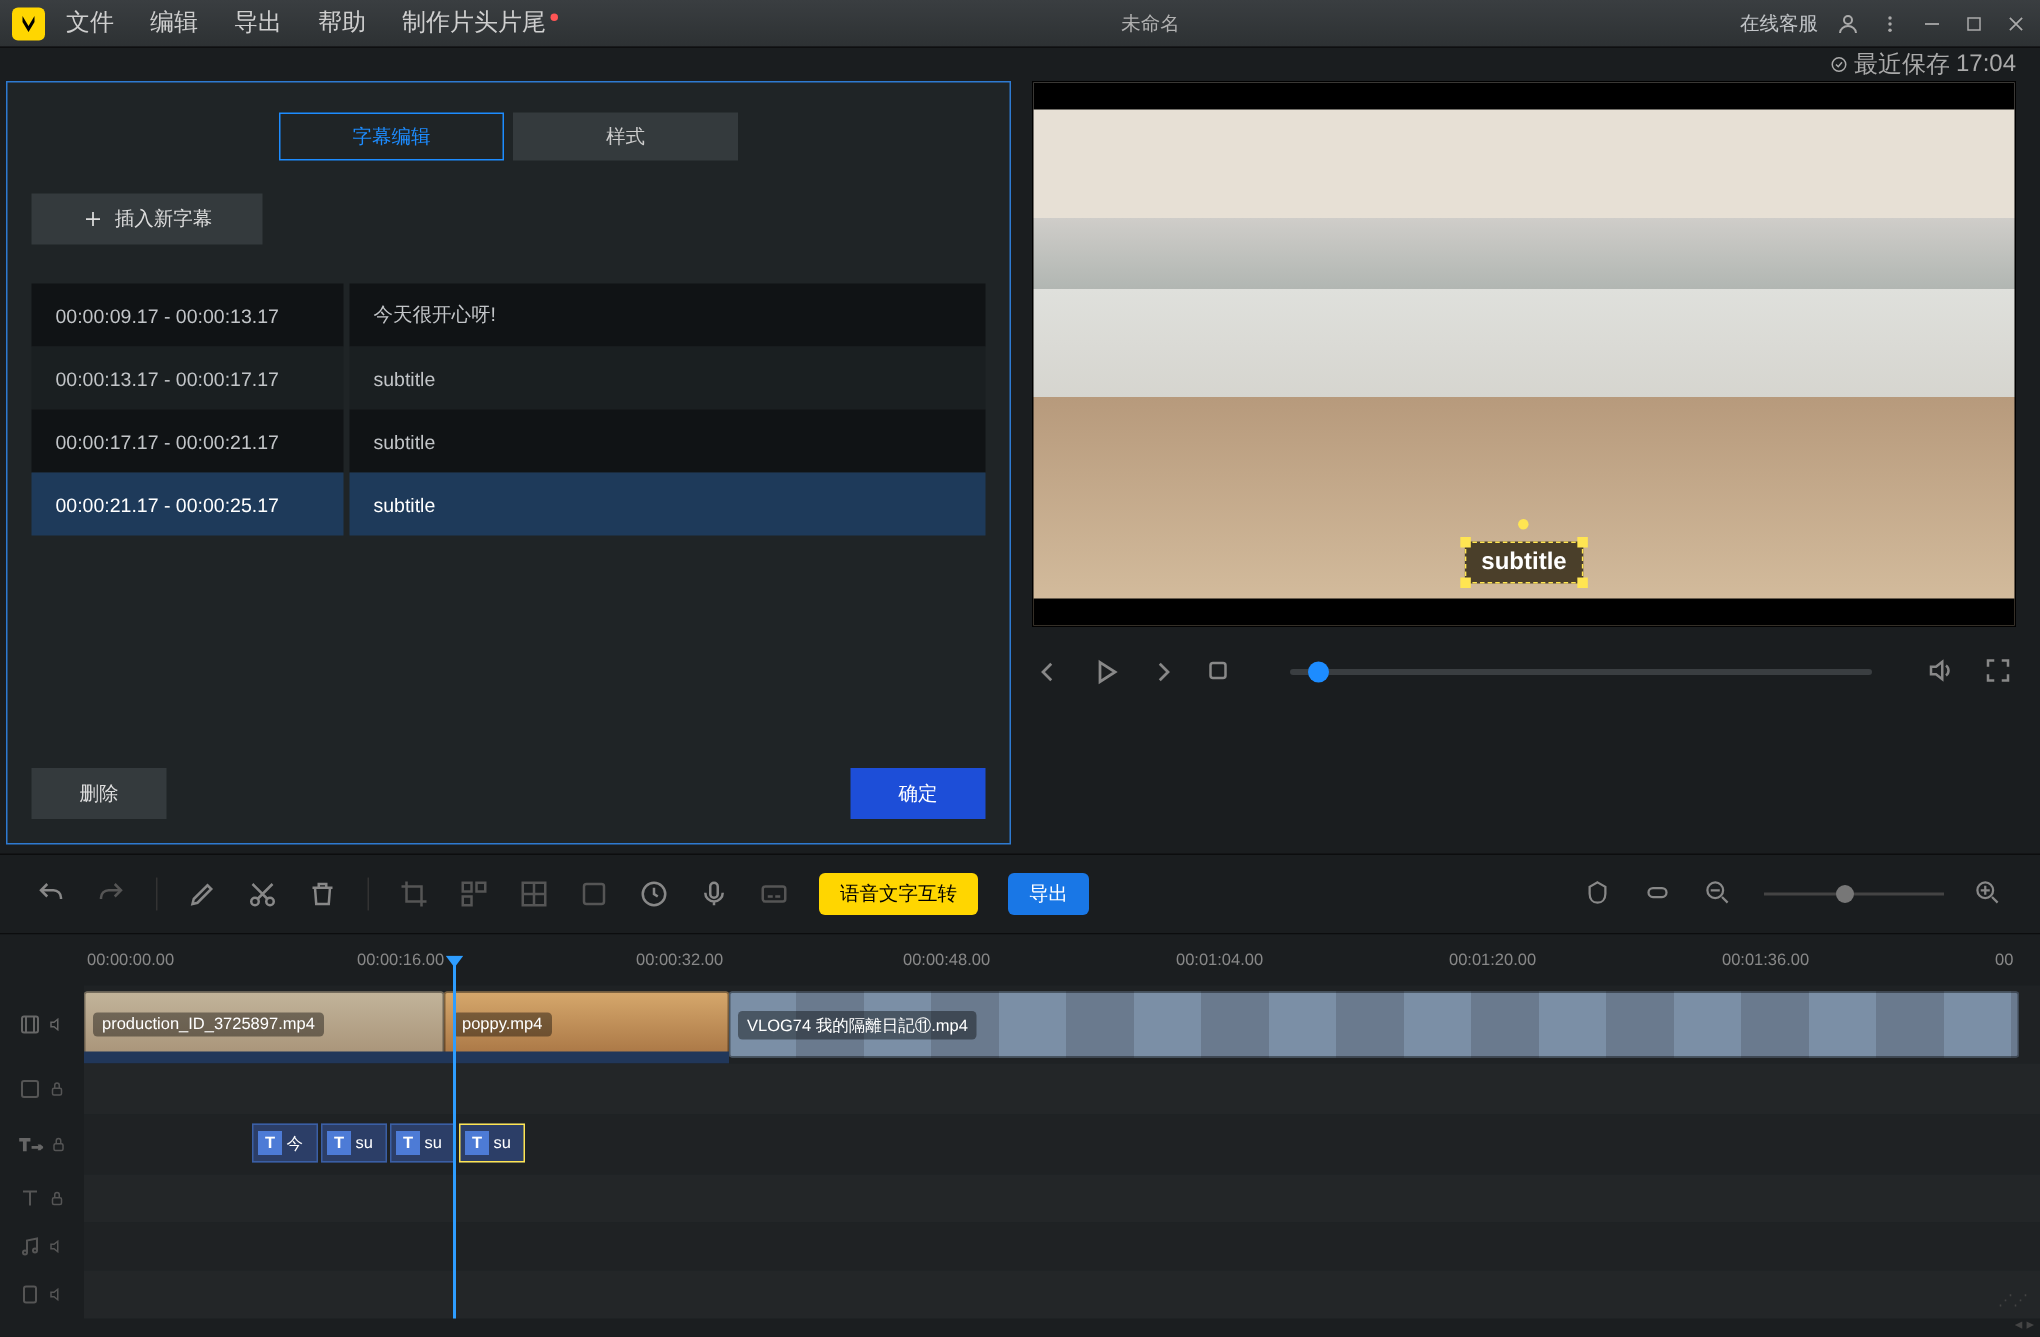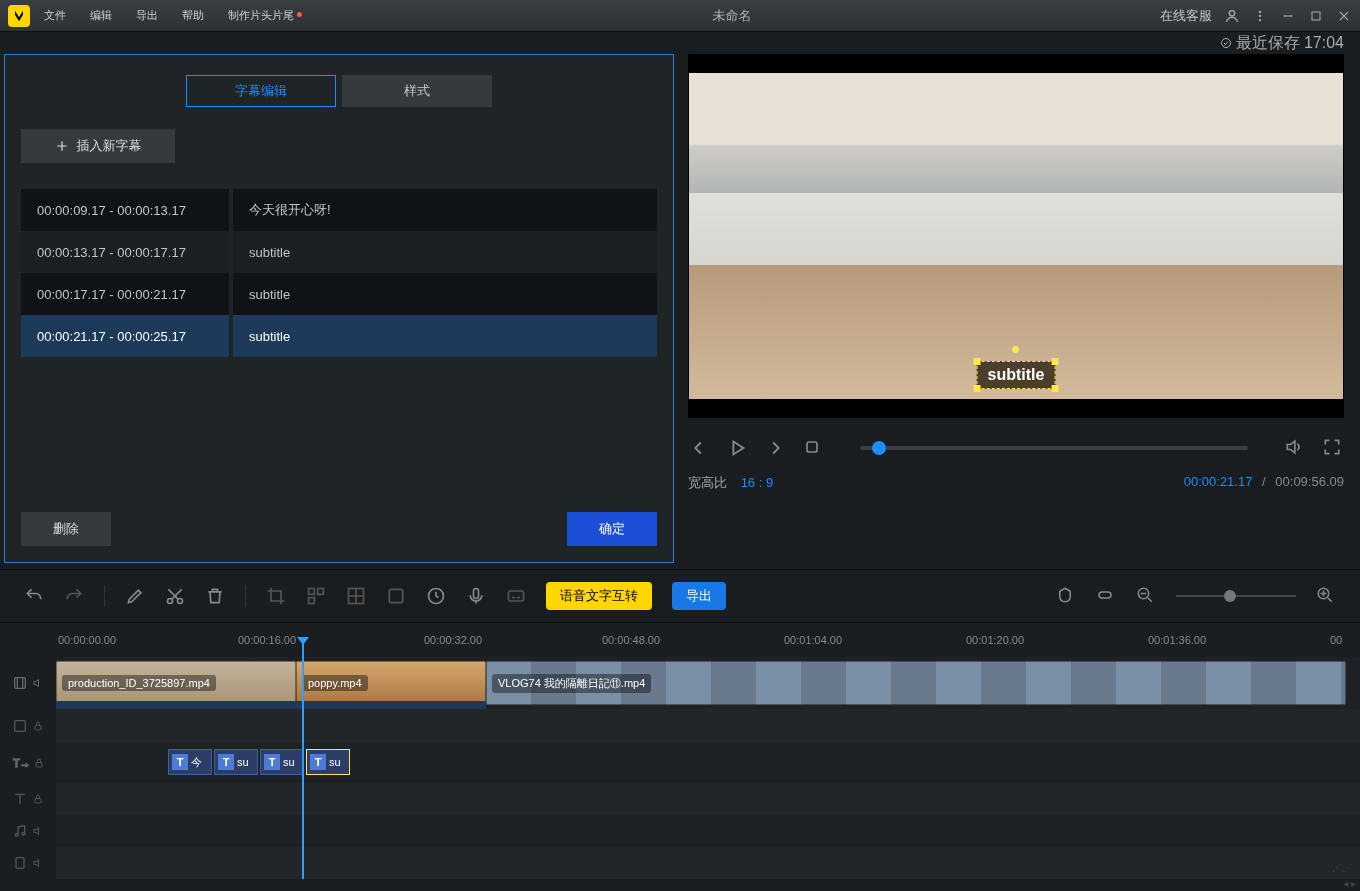--- a/index.html
+++ b/index.html
@@ -20,21 +20,21 @@
     padding: 0 8px;
     gap: 4px;
     border-bottom: 1px solid #0e0f10;
   }
   .logo {
     width: 22px; height: 22px; border-radius: 4px;
     background: #ffd600;
     display: flex; align-items: center; justify-content: center;
     font-weight: bold; color: #000; font-size: 12px;
   }
-  .menu-item { padding: 0 10px; font-size: 11px; color: #cfcfcf; cursor: pointer; position: relative; }
+  .menu-item { padding: 0 10px; font-size: 16px; color: #cfcfcf; cursor: pointer; position: relative; }
   .red-dot::after { content:""; position:absolute; top:4px; right:2px; width:5px;height:5px;background:#ff5555;border-radius:50%; }
   .title-center { flex: 1; text-align: center; color: #b0b0b0; font-size: 13px; }
   .title-right { display:flex; align-items:center; gap:12px; }
   .win-btn { width:16px; height:16px; display:inline-flex; align-items:center; justify-content:center; color:#aaa; }
   svg { display:block; }
 
   
   .savebar { height:22px; display:flex; justify-content:flex-end; align-items:center; padding:0 16px; font-size:16px; color:#aaa; gap:4px;}
   .savebar svg { width:12px;height:12px; }
 
@@ -317,31 +317,20 @@
             <path d="M16 8a5 5 0 010 8"></path>
           </svg>
       </span>
       <span class="tbtn">
         <svg viewBox="0 0 24 24" width="20" height="20" fill="none" stroke="#888" stroke-width="2">
             <path d="M4 9V4h5M20 9V4h-5M4 15v5h5M20 15v5h-5"></path>
           </svg>
       </span>
     </div>
 
-    <div class="preview-info">
-      <div>
-        <span class="aspect-label">宽高比</span>
-        <span class="aspect-val">16 : 9</span>
-      </div>
-      <div>
-        <span class="time-cur">00:00:21.17</span>
-        <span class="time-sep">/</span>
-        <span class="time-dur">00:09:56.09</span>
-      </div>
-    </div>
   </div>
 </div>
 
 <div class="toolbar">
   <span class="tool-ic">
       <svg viewBox="0 0 24 24" width="20" height="20" fill="none" stroke="#888" stroke-width="2">
         <path d="M9 14l-5-5 5-5"></path>
         <path d="M4 9h10a6 6 0 016 6v1"></path>
       </svg>
     </span>

